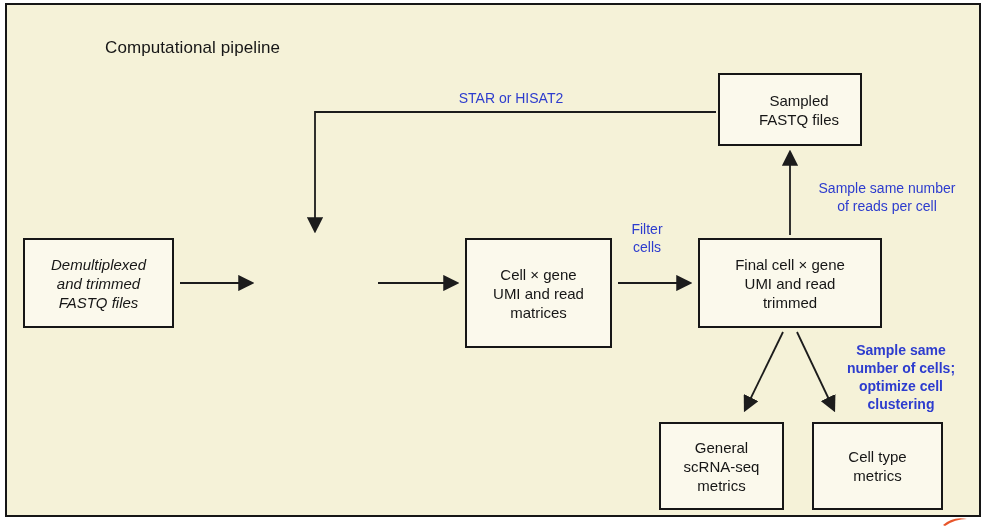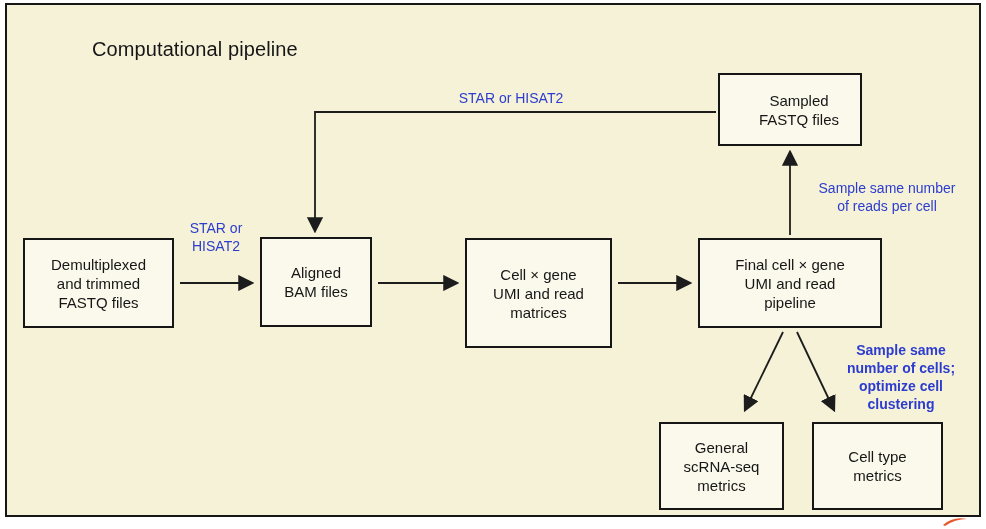--- a/index.html
+++ b/index.html
@@ -19,42 +19,42 @@
     position: absolute;
     left: 5px;
     top: 3px;
     width: 972px;
     height: 510px;
     background: #f5f2d8;
     border: 2.5px solid #161616;
   }
   .figure-title {
     position: absolute;
-    left: 92px;
+    left: 105px;
     top: 38px;
-    font-size: 20px;
+    font-size: 17px;
     color: #161616;
     letter-spacing: 0.1px;
     white-space: pre-line;
   }
   .node {
     position: absolute;
     background: #fbf9ec;
     border: 2px solid #161616;
     display: flex;
     align-items: center;
     justify-content: center;
     text-align: center;
     font-size: 15px;
     line-height: 19px;
     color: #161616;
     white-space: pre-line;
     box-sizing: border-box;
   }
-  .node-demultiplexed { left: 23px;  top: 238px; width: 151px; height: 90px; }
+  .node-demultiplexed { left: 23px;  top: 238px; width: 151px; height: 90px; font-style: italic; }
   .node-aligned       { left: 260px; top: 237px; width: 112px; height: 90px; }
   .node-cell-gene     { left: 465px; top: 238px; width: 147px; height: 110px; }
   .node-final         { left: 698px; top: 238px; width: 184px; height: 90px; }
   .node-sampled       { left: 718px; top: 73px;  width: 144px; height: 73px; padding-left: 18px; }
   .node-general       { left: 659px; top: 422px; width: 125px; height: 88px; }
   .node-celltype      { left: 812px; top: 422px; width: 131px; height: 88px; }
 
   .arrow-label {
     position: absolute;
     color: #2d3cce;
@@ -108,39 +108,37 @@
     <path class="arrow-path" d="M618,283 L690,283" marker-end="url(#ah)"></path>
     <path class="arrow-path" d="M790,235 L790,152" marker-end="url(#ah)"></path>
     <path class="arrow-path" d="M716,112 L315,112 L315,231" marker-end="url(#ah)"></path>
     <path class="arrow-path" d="M783,332 L745,410" marker-end="url(#ah)"></path>
     <path class="arrow-path" d="M797,332 L834,410" marker-end="url(#ah)"></path>
   </svg>
 
   <div class="node node-demultiplexed">Demultiplexed
 and trimmed
 FASTQ files</div>
-  <div class="node node-aligned">Aligned
-BAM files</div>
   <div class="node node-cell-gene">Cell × gene
 UMI and read
 matrices</div>
   <div class="node node-final">Final cell × gene
 UMI and read
-pipeline</div>
+trimmed</div>
   <div class="node node-sampled">Sampled
 FASTQ files</div>
   <div class="node node-general">General
 scRNA-seq
 metrics</div>
   <div class="node node-celltype">Cell type
 metrics</div>
 
-  <div class="arrow-label label-align1">STAR or
-HISAT2</div>
   <div class="arrow-label label-align2">STAR or HISAT2</div>
+  <div class="arrow-label label-filter">Filter
+cells</div>
   <div class="arrow-label label-sample-reads">Sample same number
 of reads per cell</div>
   <div class="arrow-label label-sample-cells">Sample same
 number of cells;
 optimize cell
 clustering</div>
 
   <svg class="logo" width="30" height="14" viewBox="0 0 30 14">
     <path d="M2,10 Q12,1 26,4 Q14,4 4,11 Z" fill="#e8562b"></path>
   </svg>

